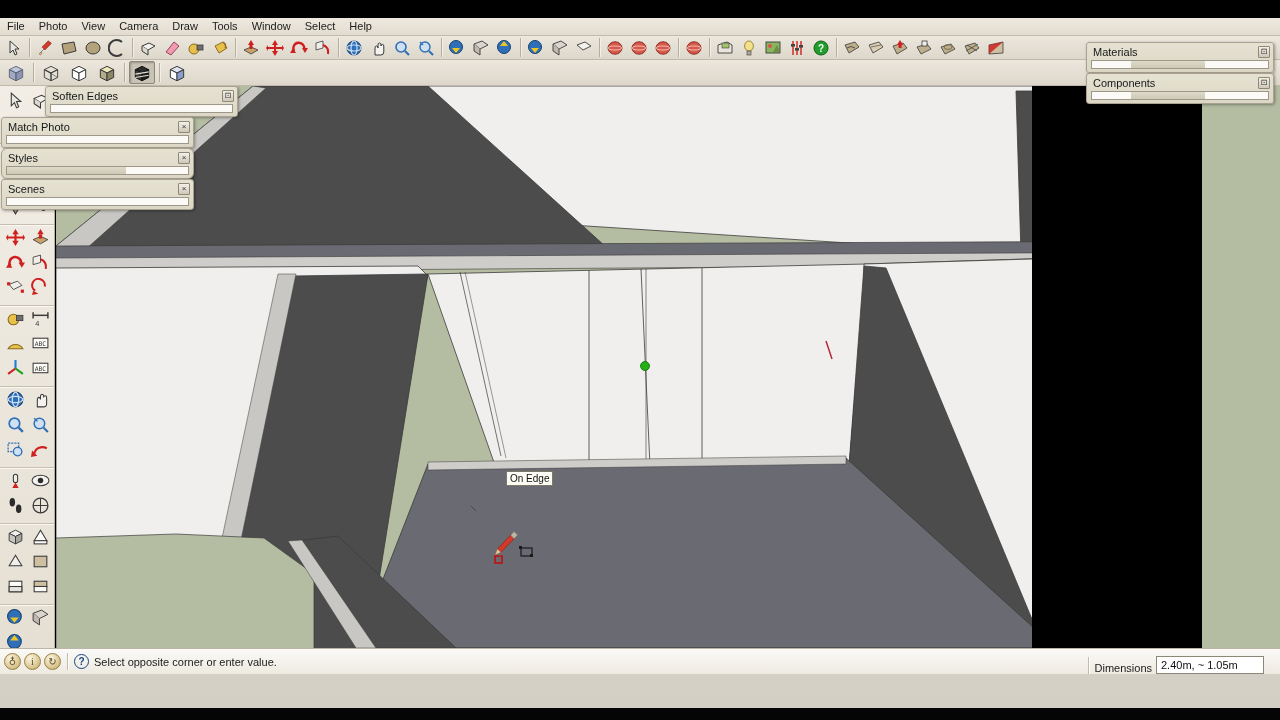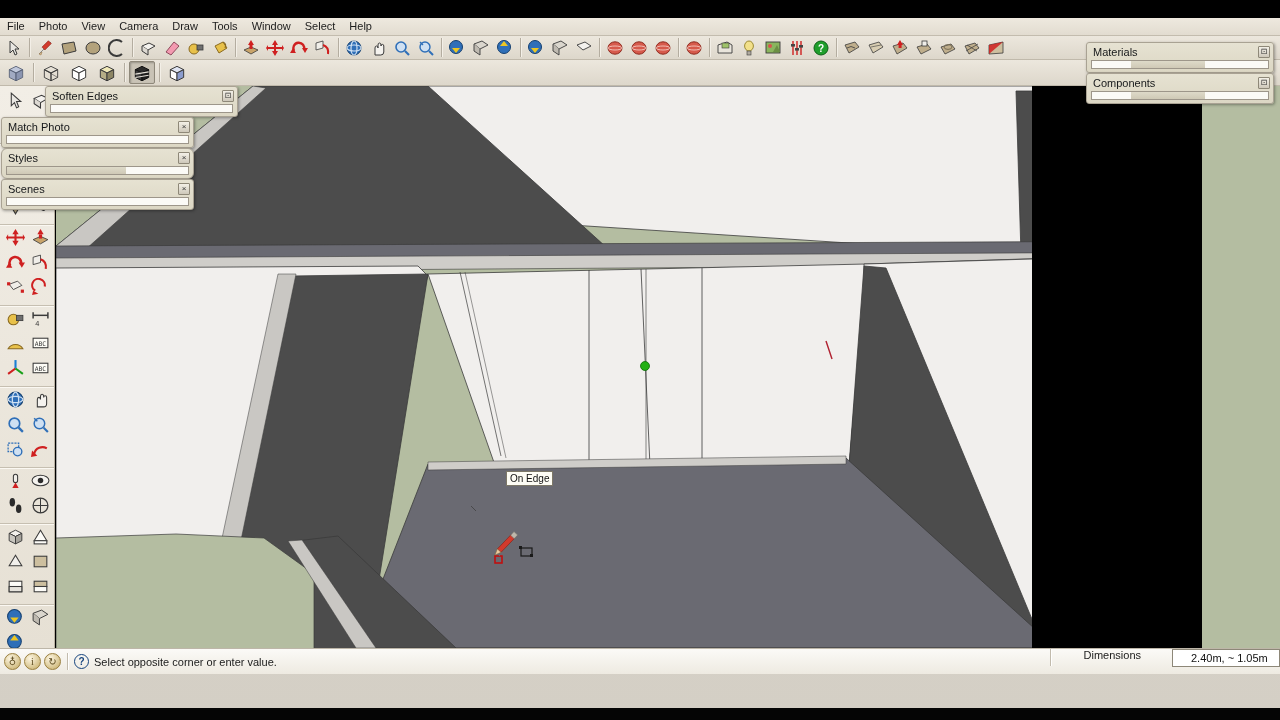--- a/index.html
+++ b/index.html
@@ -223,29 +223,29 @@
   .st-help {
     width: 15px; height: 15px; border-radius: 50%;
     border: 1.6px solid #16447e; color: #16447e;
     font-size: 10px; font-weight: bold;
     display: flex; align-items: center; justify-content: center;
     margin-right: 5px;
   }
   .st-msg { font-size: 11px; color: #1a1a1a; }
   .st-right {
     position: absolute; right: 0; top: 0; bottom: 0;
-    display: flex; align-items: flex-start; gap: 27px;
+    display: flex; align-items: flex-end;
   }
   .st-dimlabel { font-size: 11px; color: #1a1a1a; margin-right: 4px; }
   .st-diminput {
     width: 108px; height: 18px;
     background: #fff; border: 1px solid #8d8778;
     font-size: 11px; color: #111;
     display: flex; align-items: center;
-    padding-left: 18px; margin-right: 0;
+    padding-left: 4px; margin-right: 16px;
   }
 
   
   .vidbar {
     position: absolute; left: 0; bottom: 0;
     width: 1280px; height: 12px;
     background: #050505;
   }
 
   

